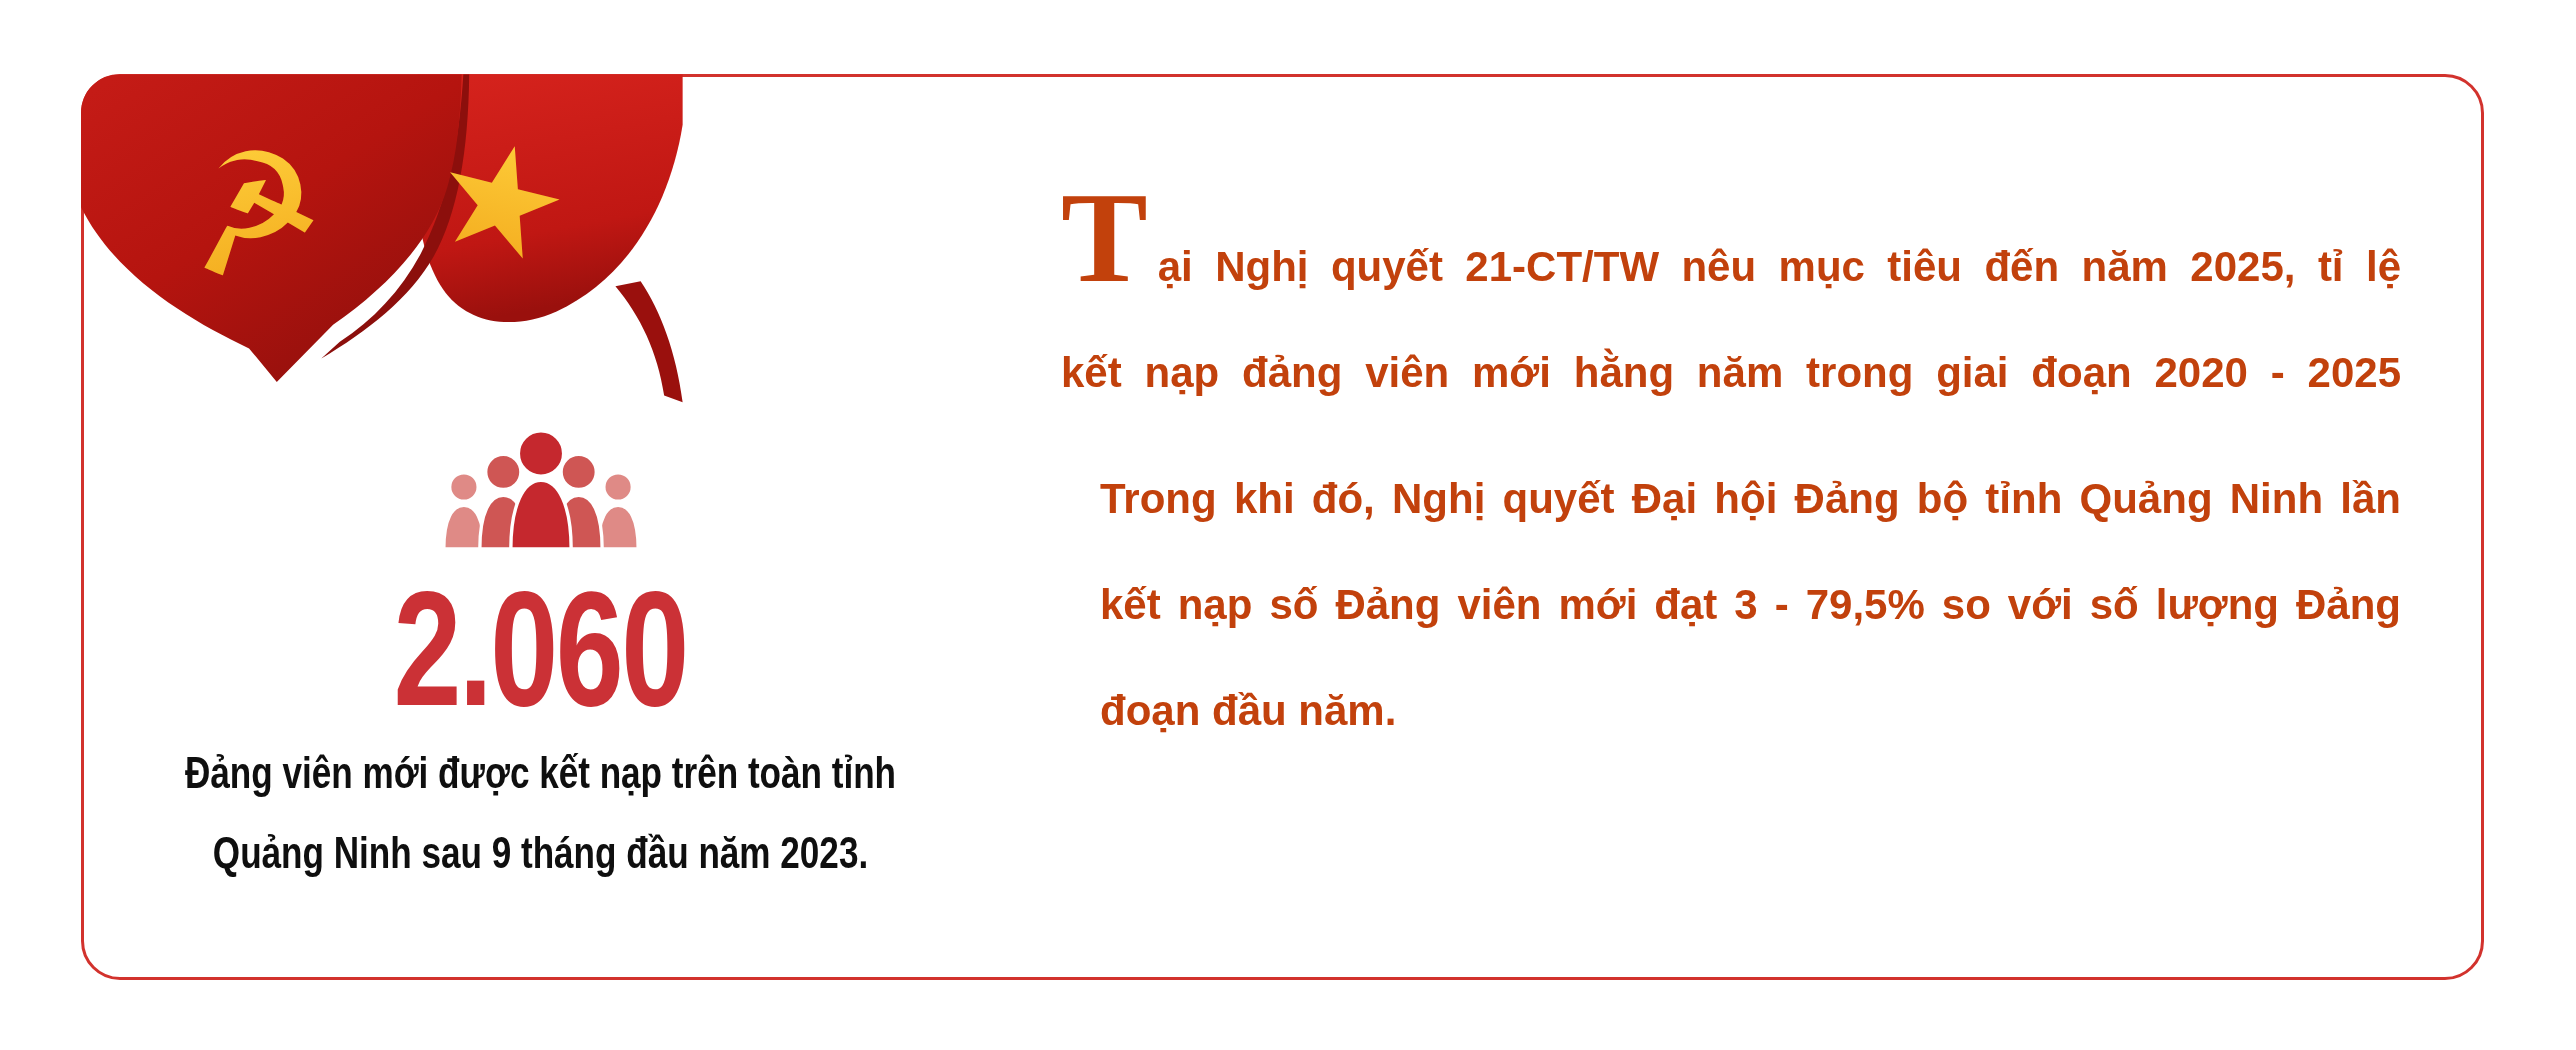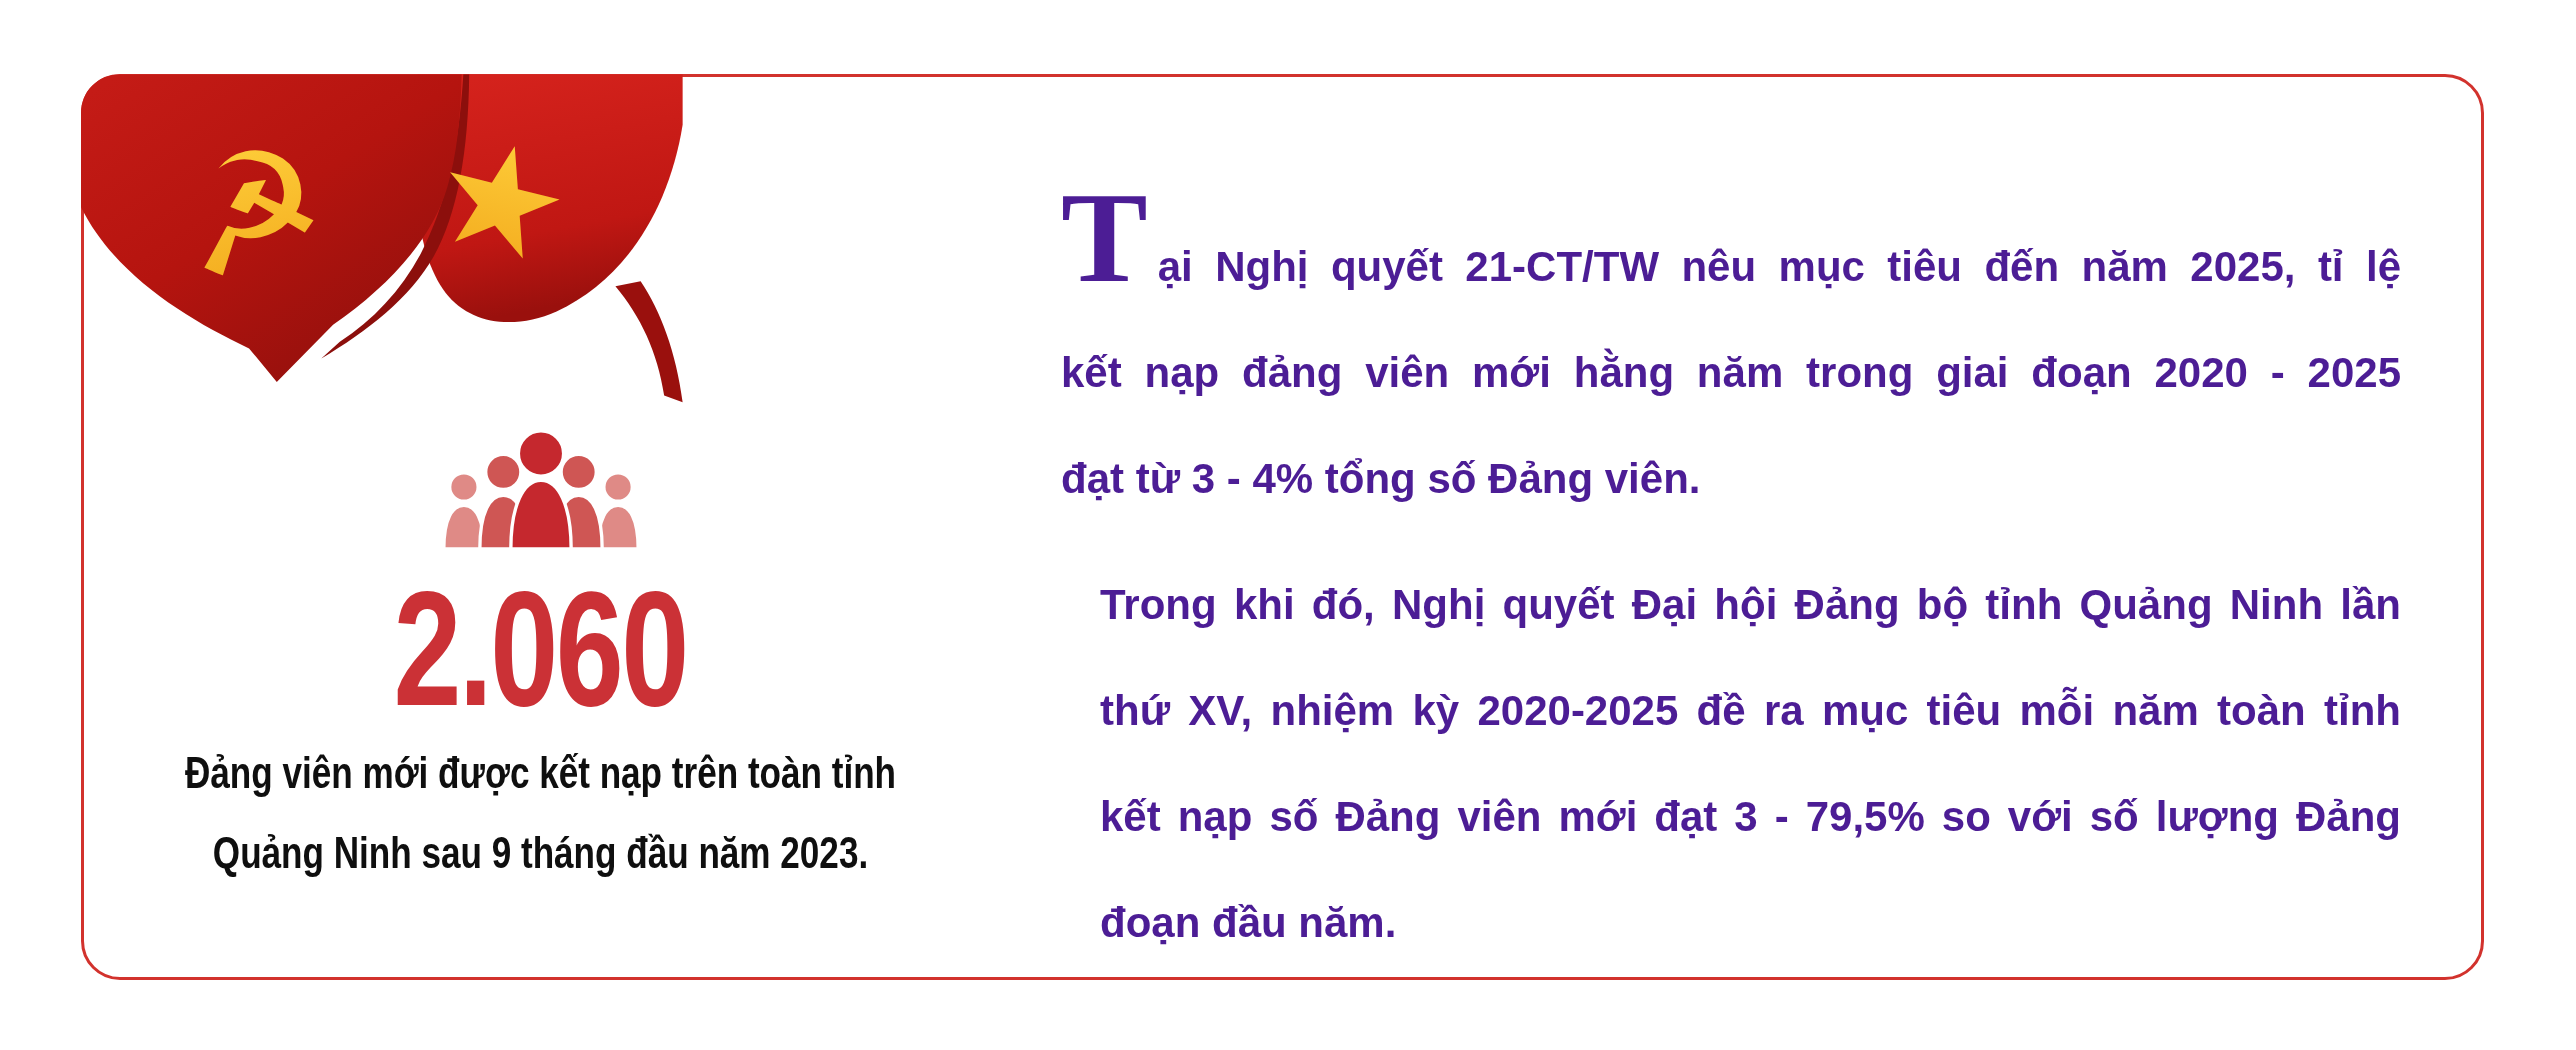--- a/index.html
+++ b/index.html
@@ -19,21 +19,21 @@
     line-height:168px;text-align:center;font-weight:bold;font-size:163px;
     letter-spacing:-3.4px;color:#cb3136;transform:scaleX(0.75);transform-origin:center;
     white-space:nowrap;
   }
   .stat-caption{
     position:absolute;left:-4.2px;top:656px;width:921px;
     text-align:center;font-weight:bold;font-size:45px;line-height:80px;
     color:#0f0f0f;transform:scaleX(0.78);transform-origin:center;
   }
   .article{
-    position:absolute;left:977px;top:137px;width:1340px;color:#4c1d95;
+    position:absolute;left:977px;top:137px;width:1340px;color:#c2410c;
     font-weight:bold;font-size:42px;
   }
   .jline{
     height:106px;line-height:106px;text-align:justify;text-align-last:justify;
     white-space:normal;
   }
   .jline.last{text-align-last:left;}
   .para2{margin-top:20px;margin-left:39px;}
   .dropcap{
     font-family:"Liberation Serif","DejaVu Serif",serif;
@@ -99,25 +99,23 @@
       </g>
     </svg>
 
     <div class="stat-number">2.060</div>
     <div class="stat-caption">Đảng viên mới được kết nạp trên toàn tỉnh Quảng Ninh sau 9 tháng đầu năm 2023.</div>
 
     <div class="article">
       <div class="para1">
         <div class="jline"><span class="dropcap">T</span><span>ại Nghị quyết 21-CT/TW nêu mục tiêu đến năm 2025, tỉ lệ</span></div>
         <div class="jline">kết nạp đảng viên mới hằng năm trong giai đoạn 2020 - 2025</div>
-        <div class="jline last">đạt từ 3 - 4% tổng số Đảng viên.</div>
       </div>
       <div class="para2">
         <div class="jline">Trong khi đó, Nghị quyết Đại hội Đảng bộ tỉnh Quảng Ninh lần</div>
-        <div class="jline">thứ XV, nhiệm kỳ 2020-2025 đề ra mục tiêu mỗi năm toàn tỉnh</div>
         <div class="jline">kết nạp số Đảng viên mới đạt 3 - 79,5% so với số lượng Đảng</div>
         <div class="jline last">đoạn đầu năm.</div>
       </div>
     </div>
 
   </div>
 </div>
 
 
 </body></html>

